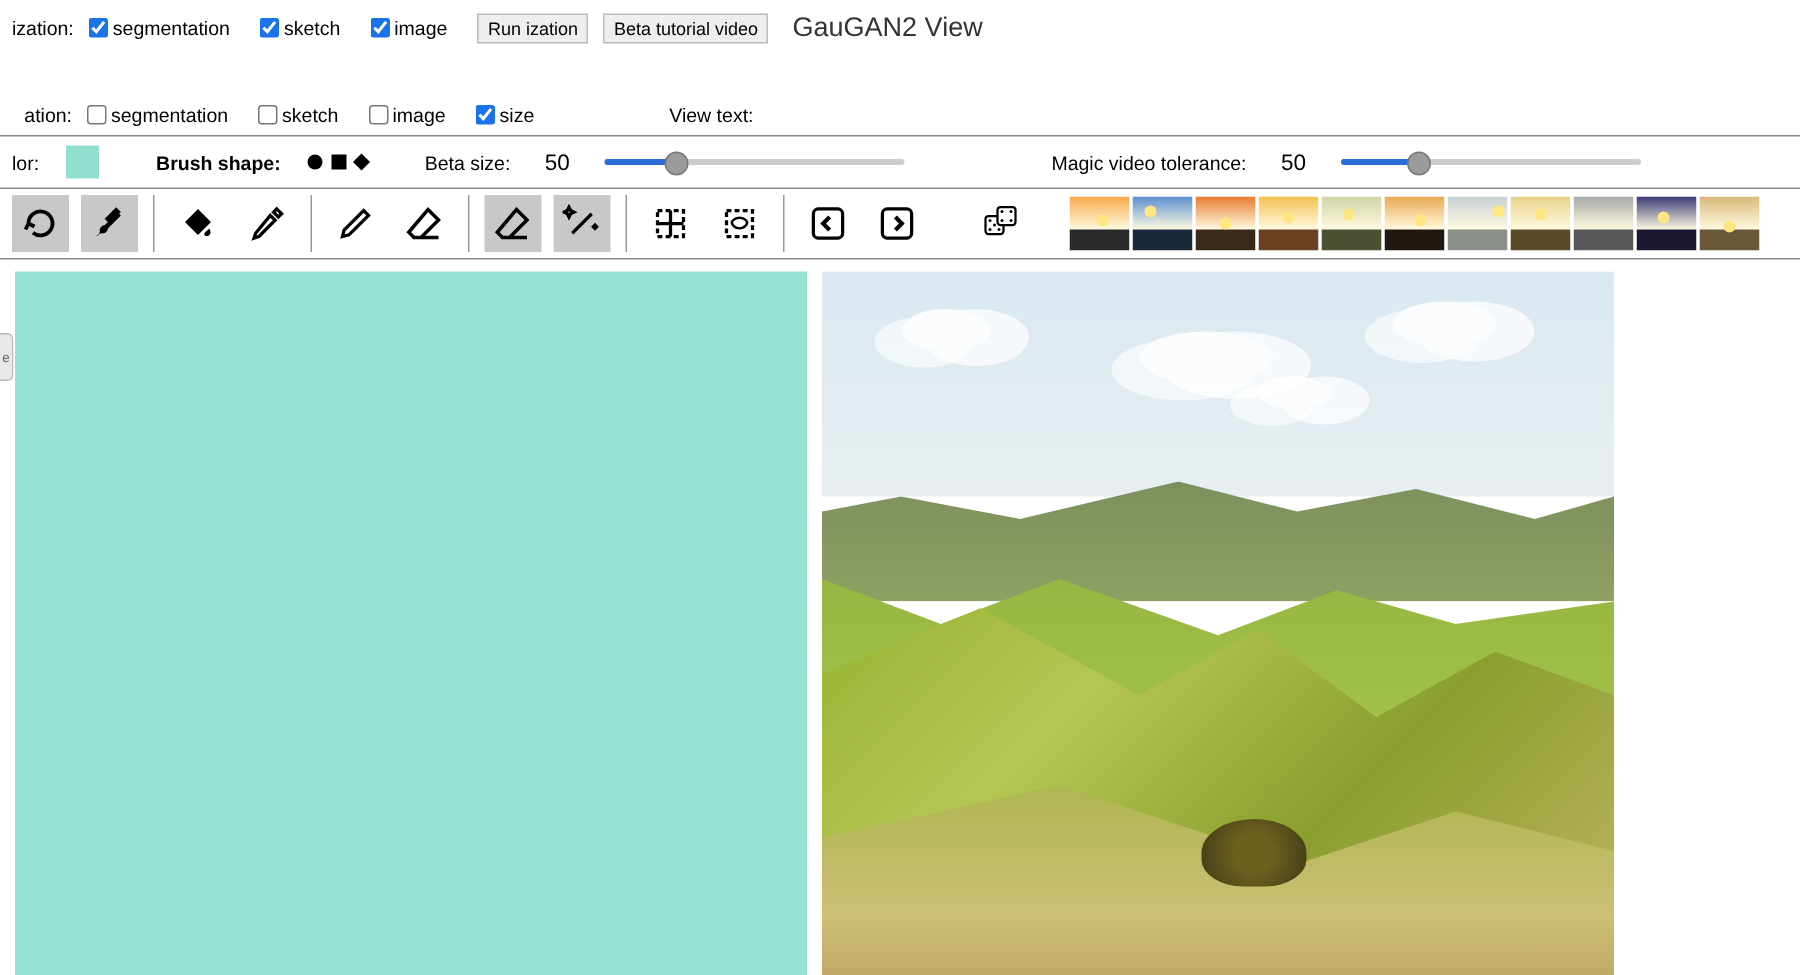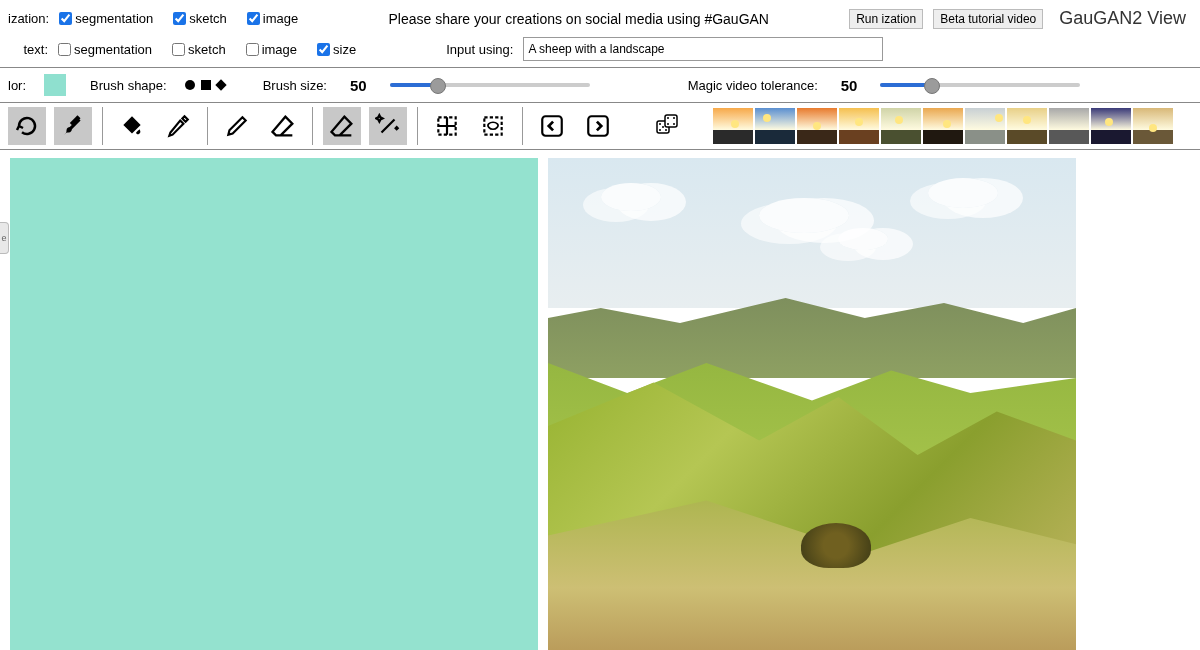--- a/index.html
+++ b/index.html
@@ -6,21 +6,21 @@
     margin: 0;
     font-family: Arial, sans-serif;
     font-size: 13px;
     background: #fff;
     color: #000;
     overflow: hidden;
   }
   .top-row1, .top-row2 {
     display: flex;
     align-items: center;
-    padding: 4px 8px;
+    padding: 20px 8px;
     gap: 10px;
     border-bottom: 1px solid #ccc;
   }
   .top-row1 { border-bottom: none; padding-top:8px; }
   .top-row2 { border-bottom: 1px solid #888; padding-bottom: 6px; }
   .label-left { min-width: 40px; text-align: right; }
   .checkbox-group { display: flex; align-items: center; gap: 3px; margin-right: 10px; }
   .checkbox-group input { accent-color: #1a73e8; margin:0; }
   .social-text { flex: 1; text-align: center; font-size: 14px; }
   .btn-flat {
@@ -39,21 +39,21 @@
   .fill-swatch {
     width: 22px; height: 22px; background: #8fe0cf; display: inline-block; vertical-align: middle;
   }
   .brush-shapes { display:flex; gap:6px; align-items:center; }
   .shape-circle { width:10px; height:10px; background:#000; border-radius:50%; }
   .shape-square { width:10px; height:10px; background:#000; }
   .shape-diamond { width:8px; height:8px; background:#000; transform: rotate(45deg); }
   .slider-track { position: relative; width: 200px; height: 4px; background: #ccc; border-radius:2px; }
   .slider-fill { position:absolute; left:0; top:0; height:4px; background:#2c6dd5; border-radius:2px; }
   .slider-thumb { position:absolute; top:-5px; width:14px; height:14px; border-radius:50%; background:#9b9b9b; border:1px solid #777; }
-  .val-num { font-size: 15px; margin: 0 5px; font-weight: bold; }
+  .val-num { font-size: 15px; margin: 0 5px; }
 
   .toolbar-row {
     display: flex; align-items: center; padding: 4px 8px; gap: 8px;
     border-bottom: 1px solid #888;
     background: #fff;
   }
   .tool-btn {
     width: 38px; height: 38px; display:flex; align-items:center; justify-content:center;
     background: #fff; cursor:pointer;
   }
@@ -135,63 +135,61 @@
   </span>
   <span class="checkbox-group">
     <input type="checkbox" checked="" style="">
     <span>sketch</span>
   </span>
   <span class="checkbox-group">
     <input type="checkbox" checked="" style="">
     <span>image</span>
   </span>
 
-  <span class="social-text">Please share your creations on social media using #GauGAN</span>
 
   <button class="btn-flat">Run ization</button>
   <button class="btn-flat">Beta tutorial video</button>
   <span class="app-title">GauGAN2 View</span>
 </div>
 
 <div class="top-row2">
-  <span class="label-left">text:</span>
+  <span class="label-left">ation:</span>
 
   <span class="checkbox-group">
     <input type="checkbox" style="">
     <span>segmentation</span>
   </span>
   <span class="checkbox-group">
     <input type="checkbox" style="">
     <span>sketch</span>
   </span>
   <span class="checkbox-group">
     <input type="checkbox" style="">
     <span>image</span>
   </span>
   <span class="checkbox-group">
     <input type="checkbox" checked="" style="">
     <span>size</span>
   </span>
 
-  <span class="input-text-label">Input using:</span>
-  <input class="text-input" value="A sheep with a landscape" style="">
+  <span class="input-text-label">View text:</span>
 </div>
 
 <div class="controls-row">
   <span>lor:</span>
   <span class="fill-swatch"></span>
 
-  <span style="margin-left:6px;">Brush shape:</span>
+  <span style="margin-left:20px;font-weight:bold;">Brush shape:</span>
   <span class="brush-shapes">
     <span class="shape-circle"></span>
     <span class="shape-square"></span>
     <span class="shape-diamond"></span>
   </span>
 
-  <span style="margin-left:20px;">Brush size:</span>
+  <span style="margin-left:20px;">Beta size:</span>
   <span class="val-num">50</span>
   <div class="slider-track">
     <div class="slider-fill" style="width:22%"></div>
     <div class="slider-thumb" style="left:20%"></div>
   </div>
 
   <span style="margin-left:80px;">Magic video tolerance:</span>
   <span class="val-num">50</span>
   <div class="slider-track">
     <div class="slider-fill" style="width:24%"></div>

